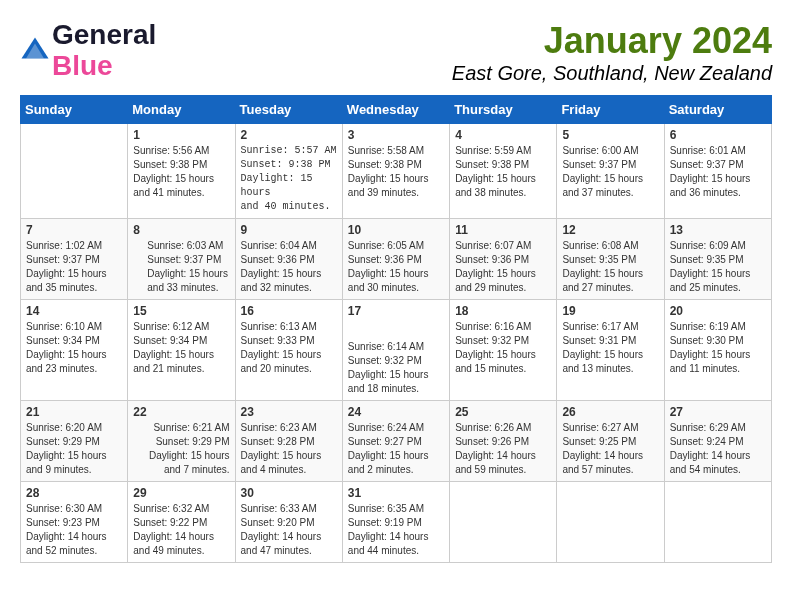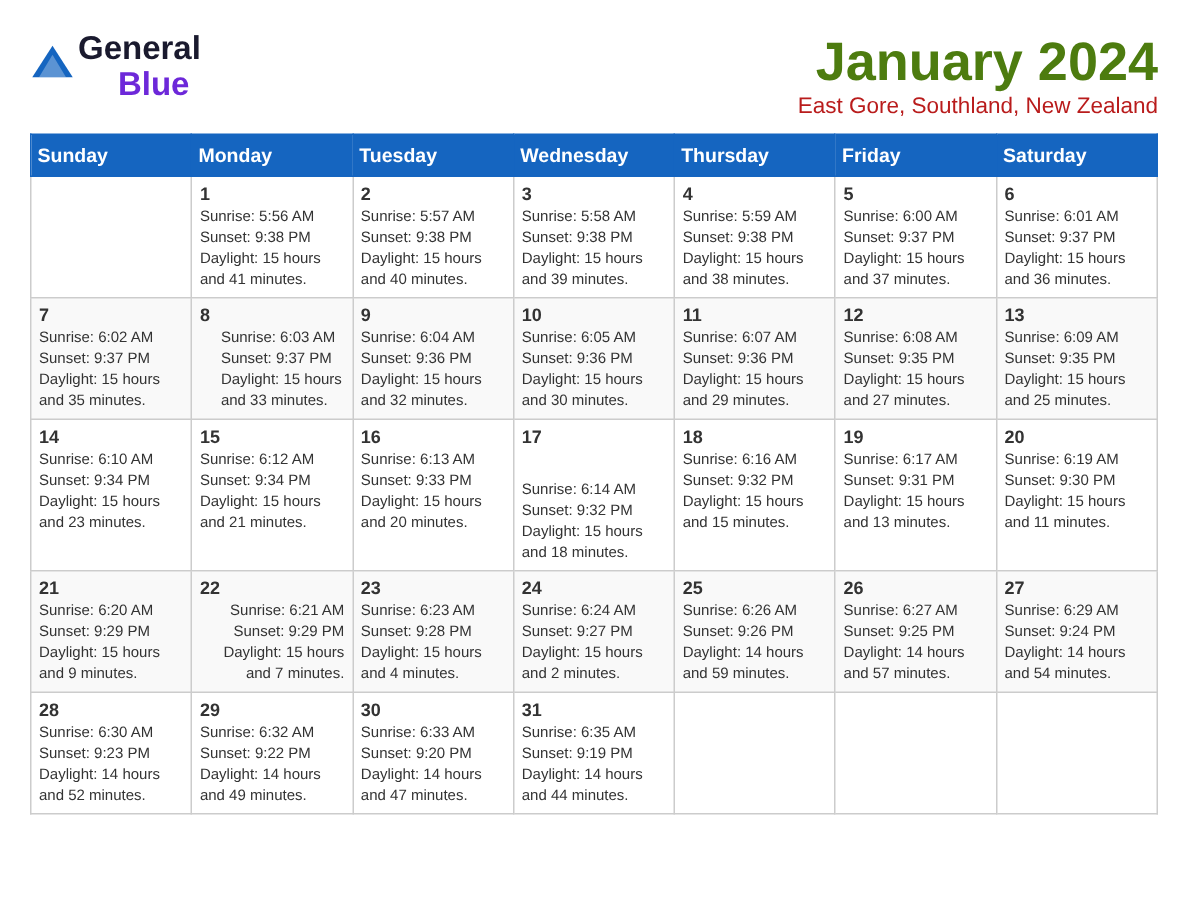--- a/index.html
+++ b/index.html
@@ -14,43 +14,43 @@
       display: flex;
       justify-content: space-between;
       align-items: flex-start;
       margin-bottom: 10px;
     }
     .logo {
       display: flex;
       align-items: center;
     }
     .logo-text {
-      font-size: 22px;
+      font-size: 28px;
       font-weight: bold;
       line-height: 1.1;
-      text-align: center;
     }
     .logo-general { color: #1a1a2e; }
-    .logo-blue { color: #6d28d9; margin-left: 19px; }
+    .logo-blue { color: #ec4899; }
     .logo-icon {
       width: 30px;
       height: 30px;
       margin-right: 2px;
     }
     .title-block {
       text-align: right;
     }
     .month-title {
       font-size: 36px;
       font-weight: bold;
       color: #4d7c0f;
     }
     .location {
-      font-size: 15px;
-      color: #b91c1c;
+      font-size: 20px;
+      color: #000000;
+      font-style: italic;
     }
     table {
       width: 100%;
       border-collapse: collapse;
       font-size: 11px;
       padding-left: 48px;
     }
     thead tr th {
       background-color: #1565c0;
       color: #fff;
@@ -120,21 +120,21 @@
         <td class="empty"></td>
         <td>
           <span class="day-num">1</span>
           <div class="cell-text" style="white-space: pre-line;">Sunrise: 5:56 AM
 Sunset: 9:38 PM
 Daylight: 15 hours
 and 41 minutes.</div>
         </td>
         <td>
           <span class="day-num">2</span>
-          <div class="cell-text" style="white-space: pre-line;">Sunrise: 5:57 AM
+          <div class="cell-text" style="white-space: pre-line; font-family: Liberation Mono, monospace;">Sunrise: 5:57 AM
 Sunset: 9:38 PM
 Daylight: 15 hours
 and 40 minutes.</div>
         </td>
         <td>
           <span class="day-num">3</span>
           <div class="cell-text" style="white-space: pre-line;">Sunrise: 5:58 AM
 Sunset: 9:38 PM
 Daylight: 15 hours
 and 39 minutes.</div>
@@ -157,21 +157,21 @@
           <span class="day-num">6</span>
           <div class="cell-text" style="white-space: pre-line;">Sunrise: 6:01 AM
 Sunset: 9:37 PM
 Daylight: 15 hours
 and 36 minutes.</div>
         </td>
       </tr>
       <tr>
         <td>
           <span class="day-num">7</span>
-          <div class="cell-text" style="white-space: pre-line;">Sunrise: 6:02 AM
+          <div class="cell-text" style="white-space: pre-line;">Sunrise: 1:02 AM
 Sunset: 9:37 PM
 Daylight: 15 hours
 and 35 minutes.</div>
         </td>
         <td>
           <span class="day-num">8</span>
           <div class="cell-text" style="white-space: pre-line; margin-left: 14px;">Sunrise: 6:03 AM
 Sunset: 9:37 PM
 Daylight: 15 hours
 and 33 minutes.</div>

